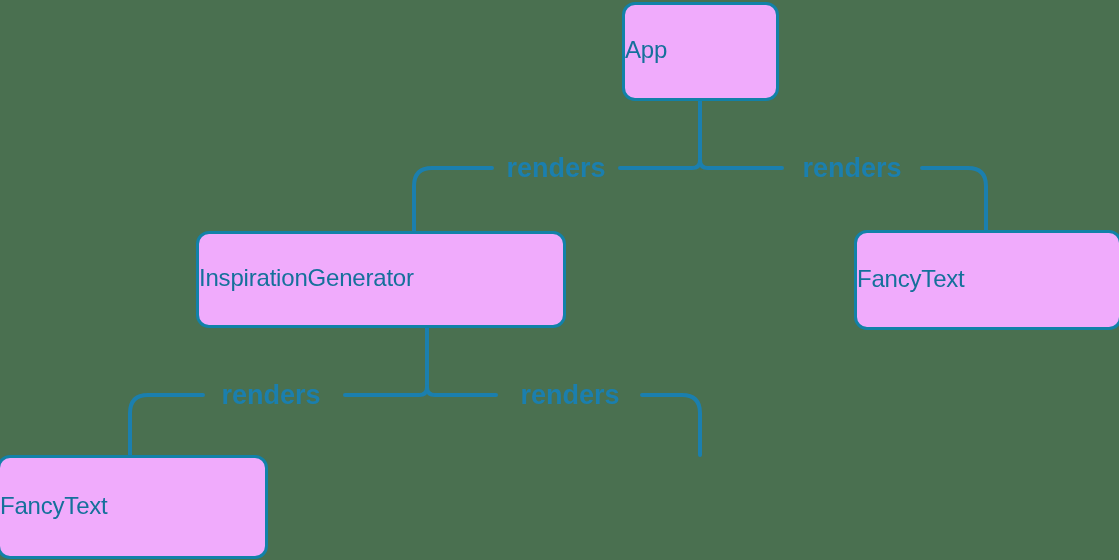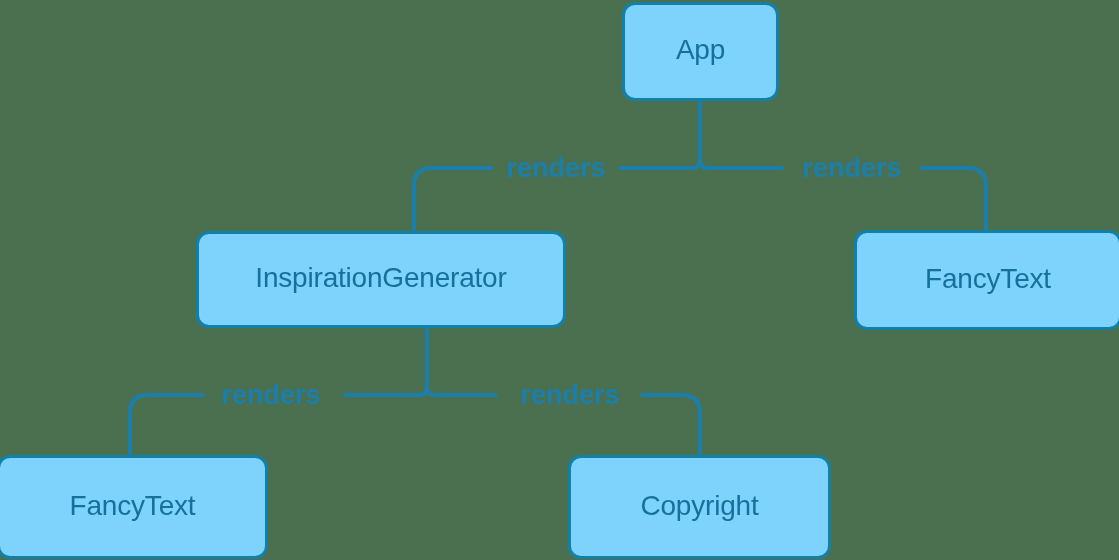--- a/index.html
+++ b/index.html
@@ -23,29 +23,28 @@
     position: absolute;
     left: 0;
     top: 0;
     width: 1119px;
     height: 560px;
     overflow: visible;
   }
   .node {
     position: absolute;
     box-sizing: border-box;
-    background: #7dd3fc;
+    background: #f0abfc;
     border: 3px solid #1281a8;
     border-radius: 13px;
     display: flex;
     align-items: center;
-    justify-content: center;
     color: #15709b;
     font-family: "Liberation Sans", sans-serif;
-    font-size: 28px;
+    font-size: 24px;
     font-weight: 400;
     letter-spacing: -0.2px;
     white-space: nowrap;
   }
   .node-label {
     display: block;
     line-height: 1;
     padding-bottom: 3px;
   }
   .edge-label {
@@ -102,17 +101,14 @@
   </div>
 
   <div class="node" style="left:854px; top:230px; width:268px; height:100px;">
     <span class="node-label">FancyText</span>
   </div>
 
   <div class="node" style="left:-3px; top:455px; width:271px; height:104px;">
     <span class="node-label">FancyText</span>
   </div>
 
-  <div class="node" style="left:568px; top:455px; width:263px; height:104px;">
-    <span class="node-label">Copyright</span>
-  </div>
 
 </div>
 
 </body></html>

